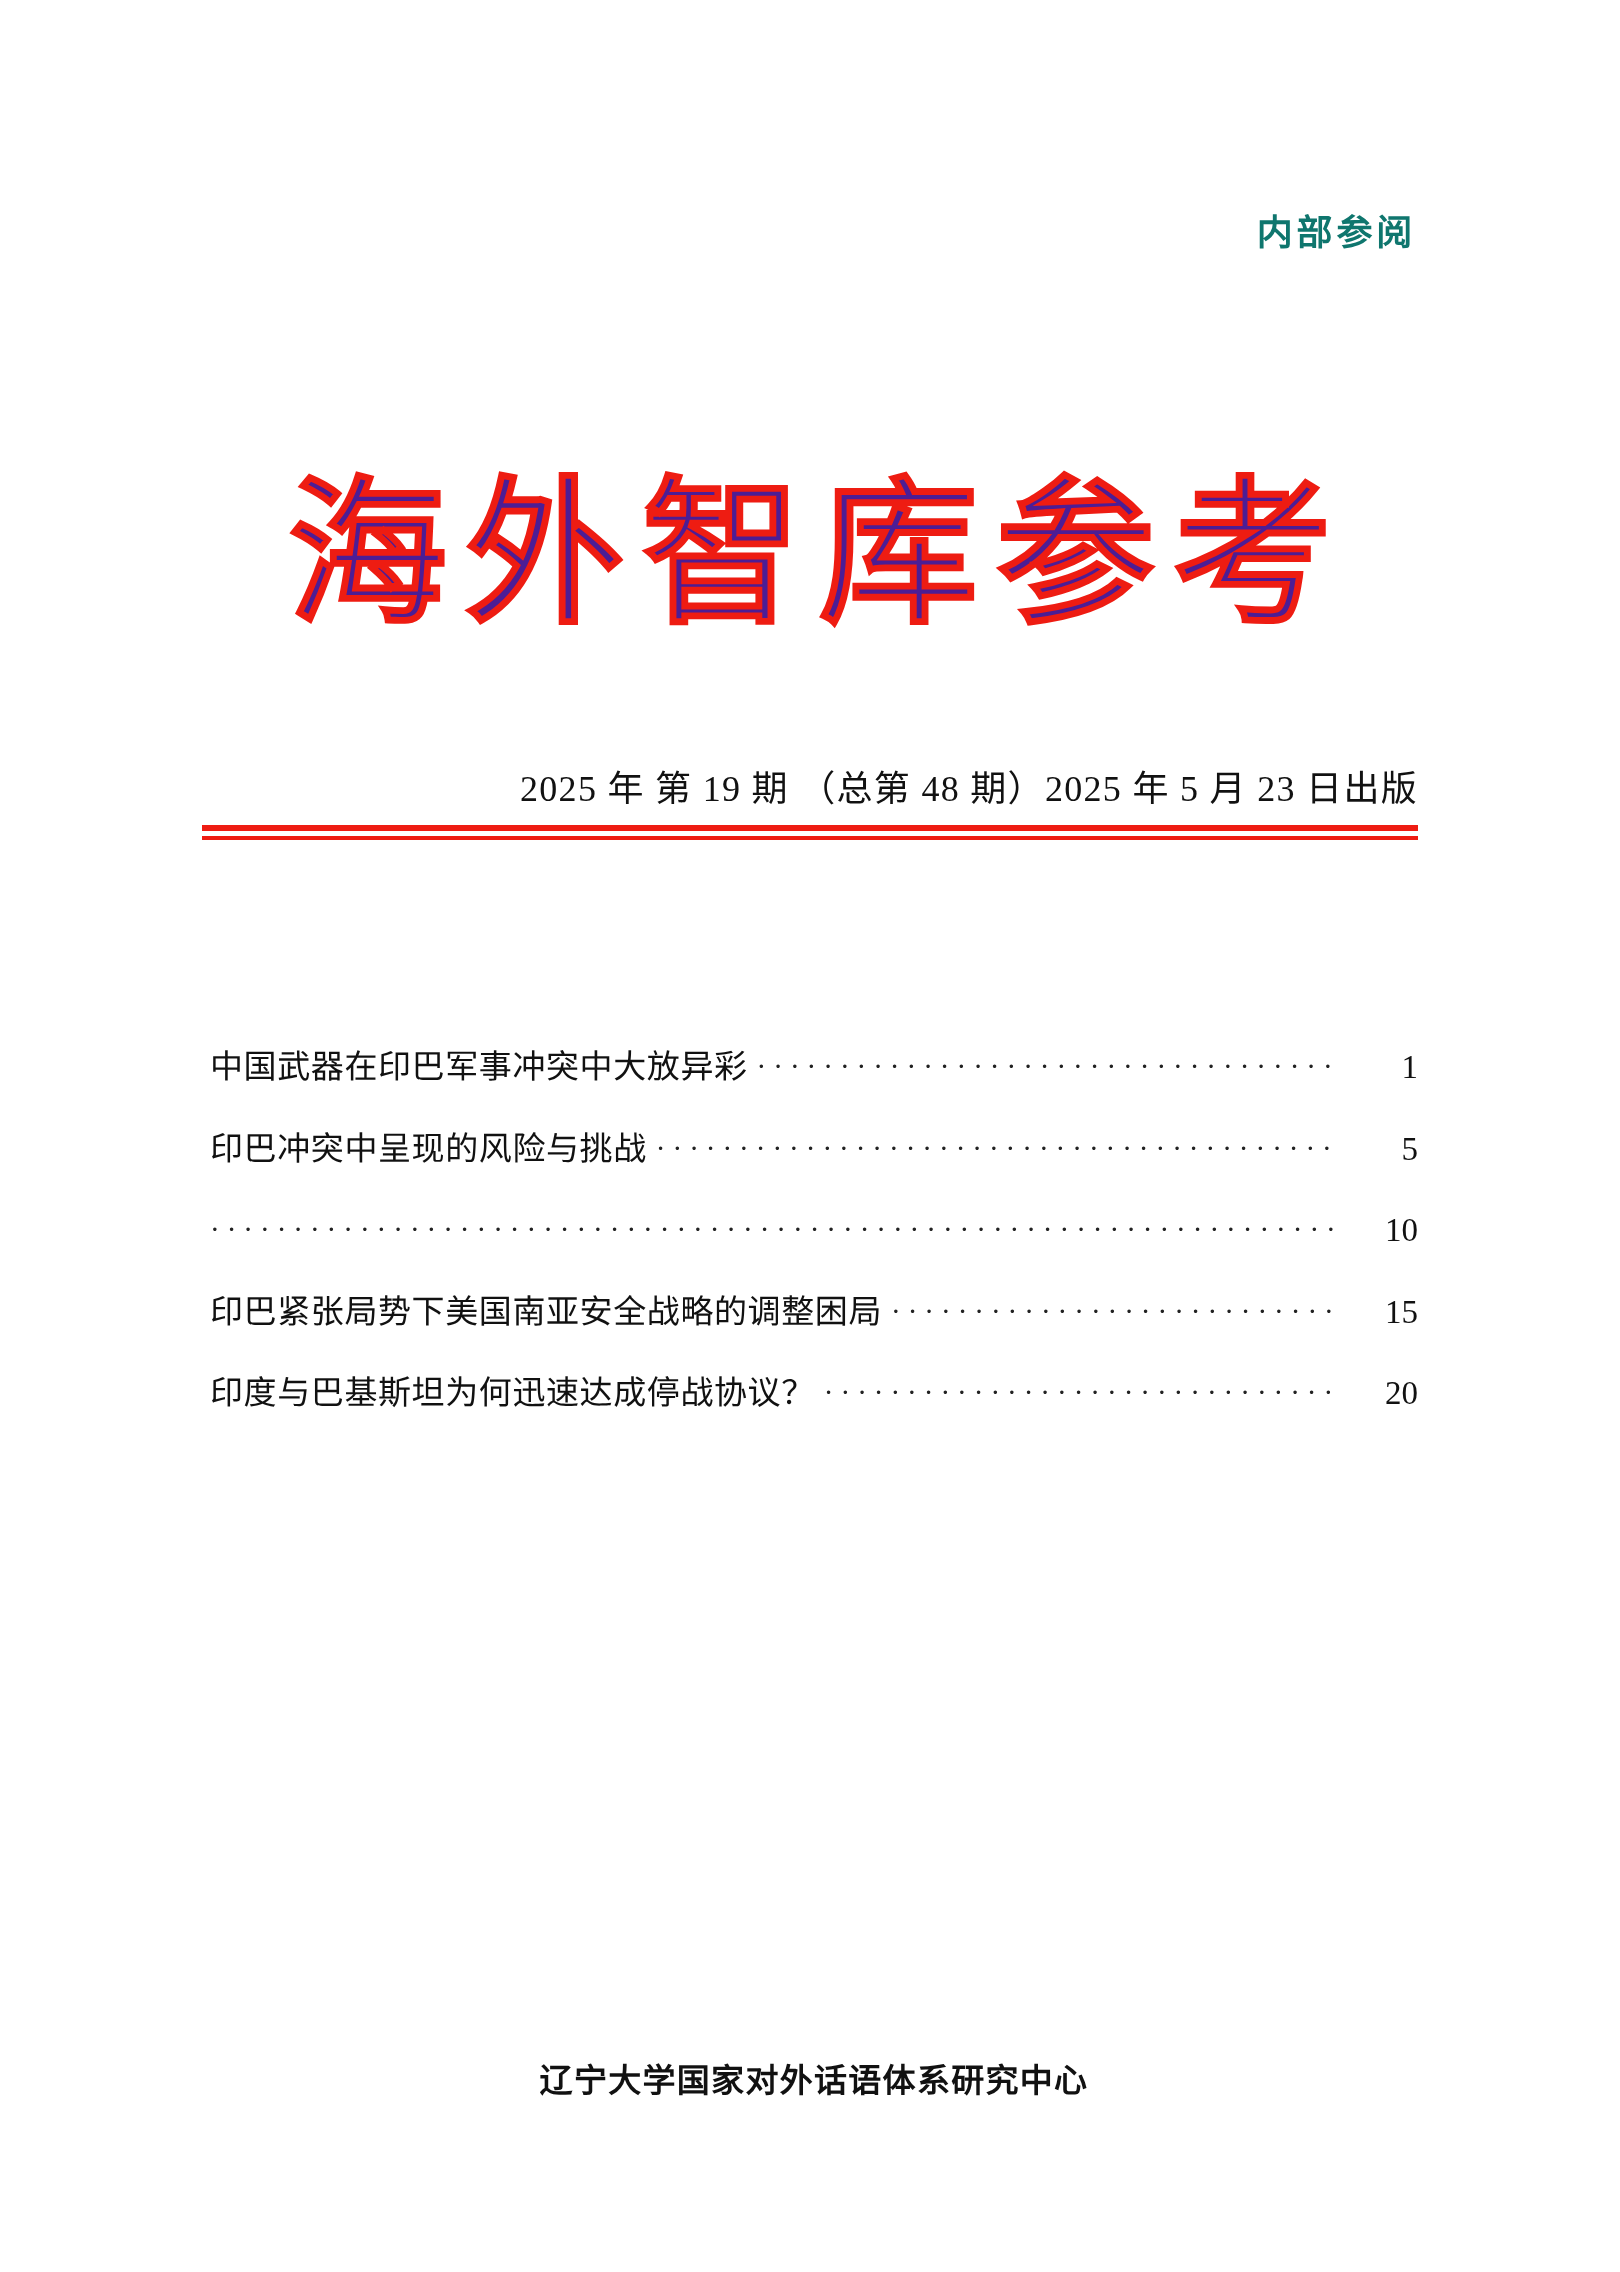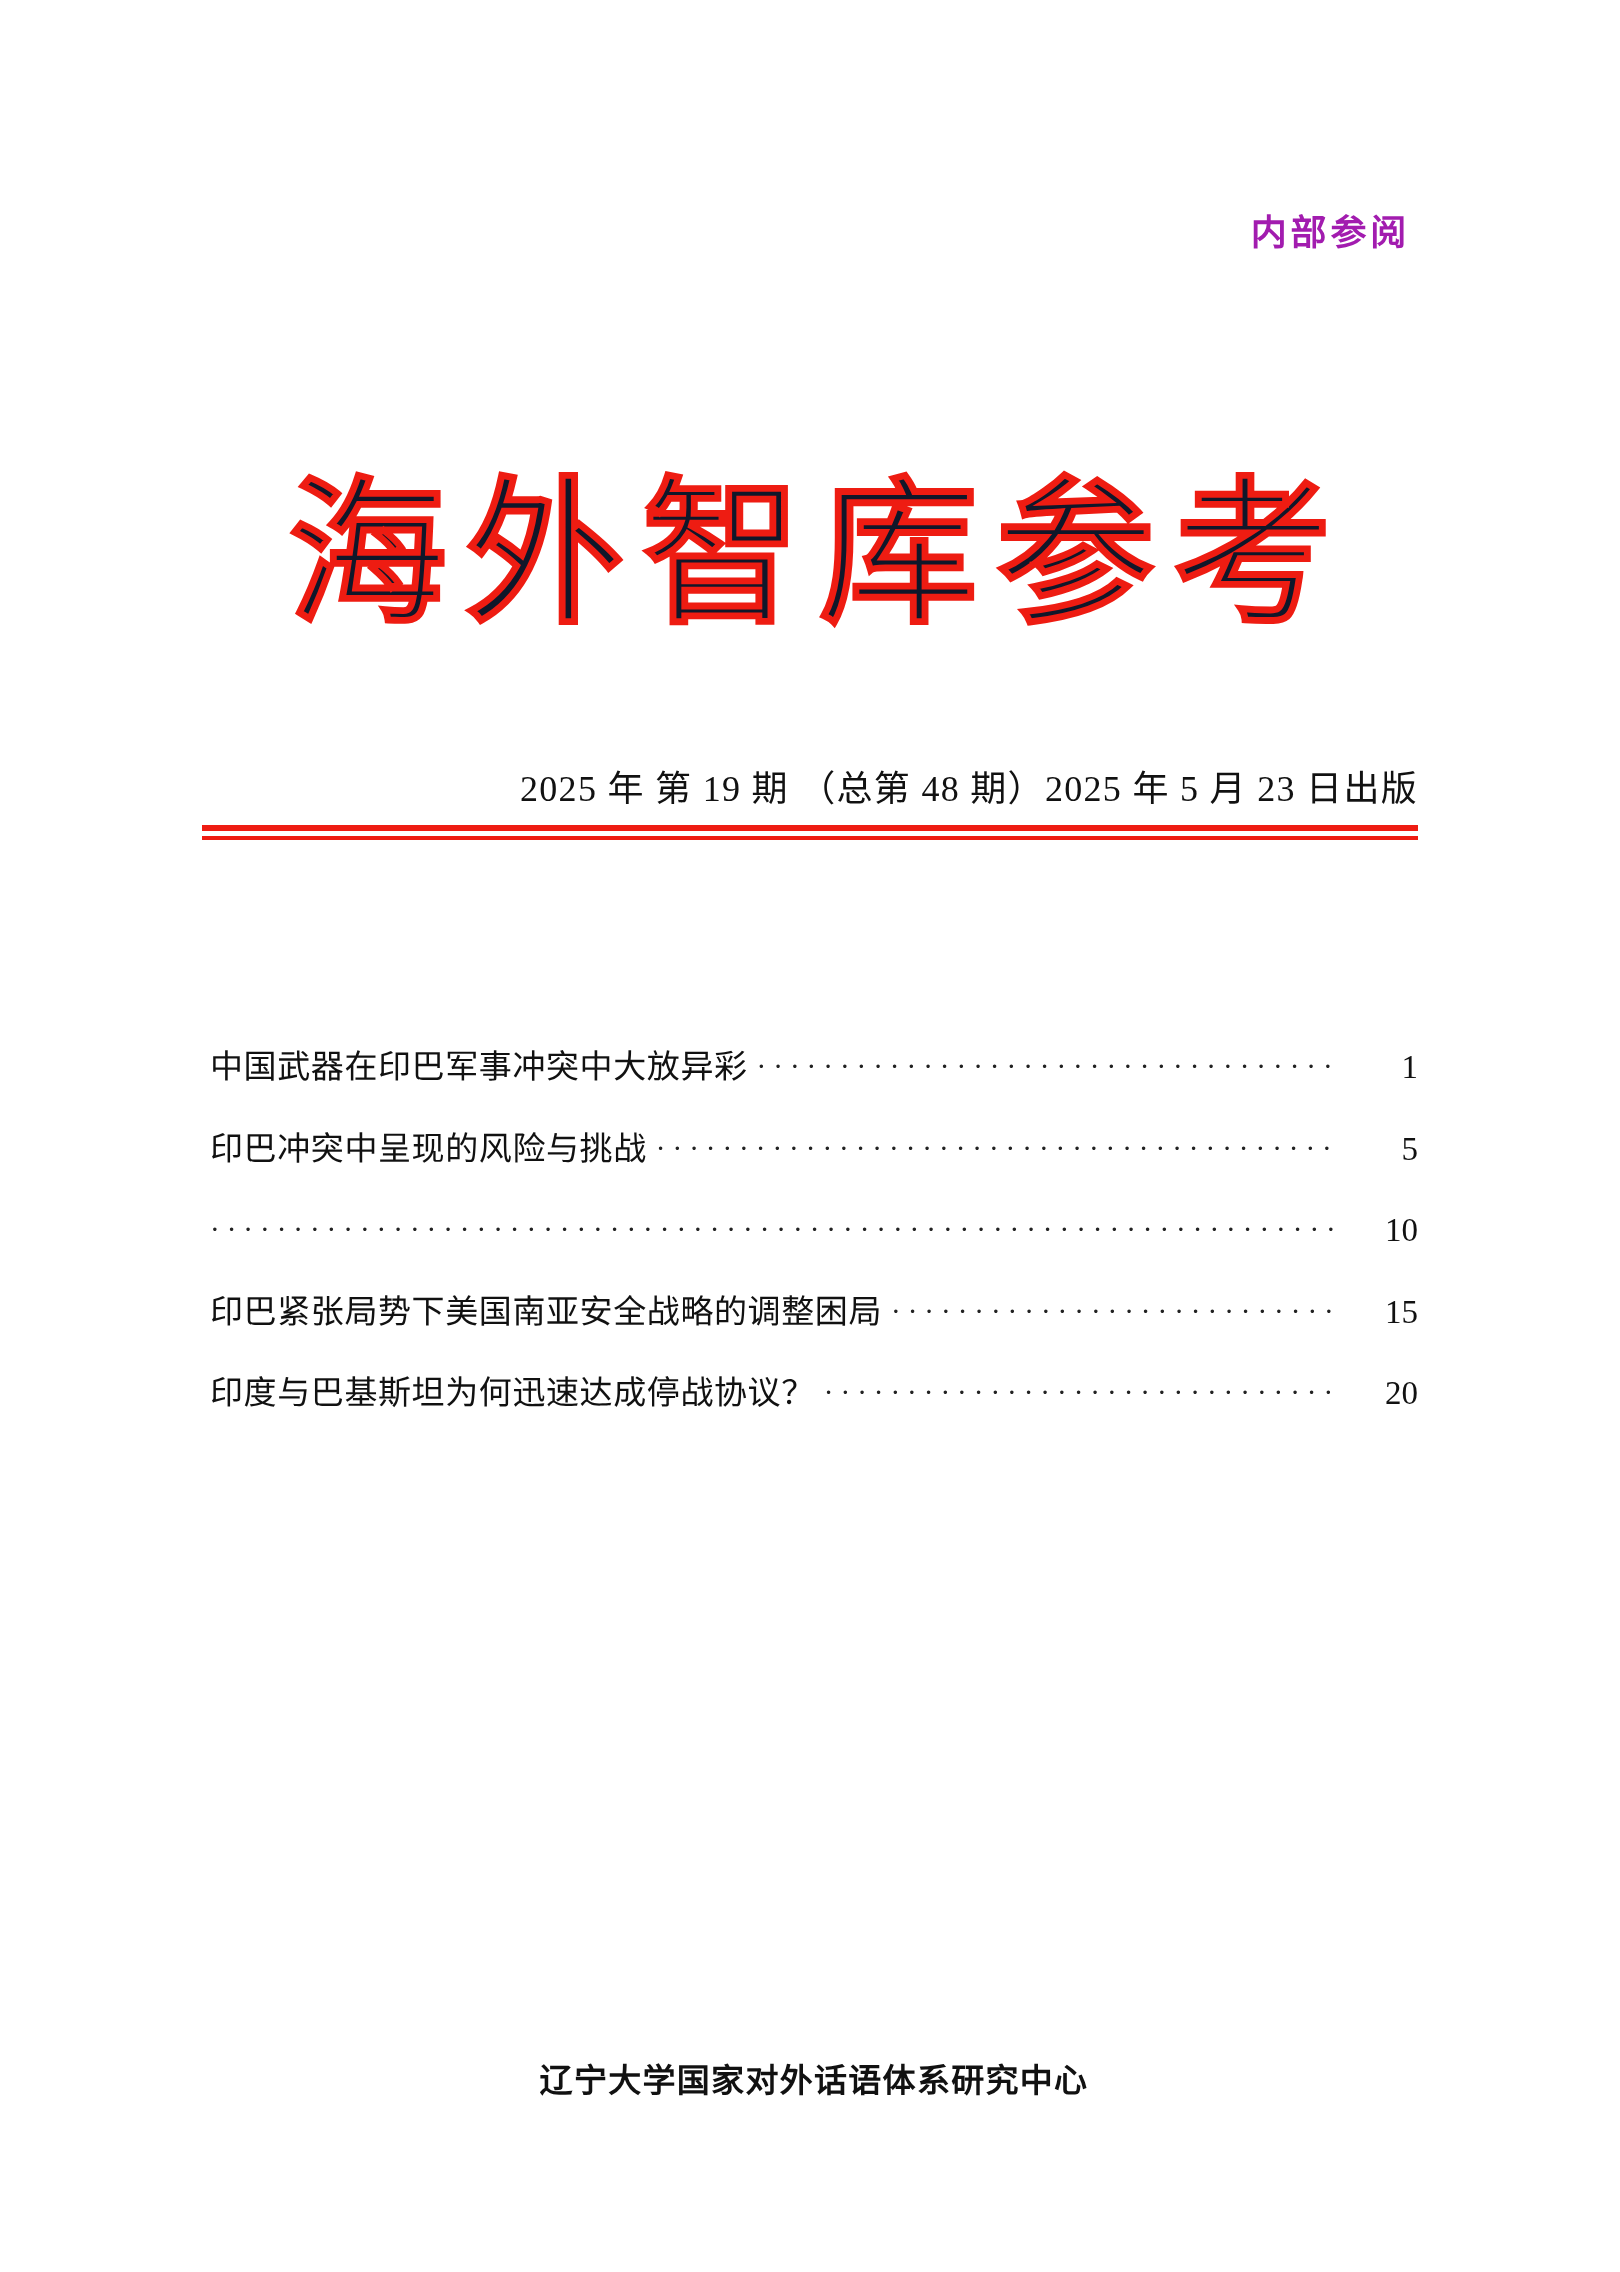--- a/index.html
+++ b/index.html
@@ -20,46 +20,46 @@
   .page {
     position: absolute;
     inset: 0;
     padding: 0;
   }
 
   
   .internal-mark {
     position: absolute;
     top: 203px;
-    right: 210px;
+    right: 204px;
     font-family: "Liberation Serif", "DejaVu Serif", serif;
     font-weight: 700;
     font-size: 36px;
     letter-spacing: 3.8px;
-    color: #a21caf;
+    color: #0f766e;
     white-space: nowrap;
   }
 
   
   .masthead {
     position: absolute;
     top: 470px;
     left: 0;
     width: 100%;
     text-align: center;
   }
   .masthead-title {
     display: inline-block;
     font-family: "DejaVu Serif", "Liberation Serif", serif;
     font-weight: 900;
     font-size: 159px;
     line-height: 1.05;
     letter-spacing: 18px;
     text-indent: 18px;
-    color: #0f172a;
+    color: #4c1d95;
     -webkit-text-stroke: 1.9px #ee1c12;
     white-space: nowrap;
   }
 
   
   .issue-line {
     position: absolute;
     top: 759px;
     left: 202px;
     right: 202px;

